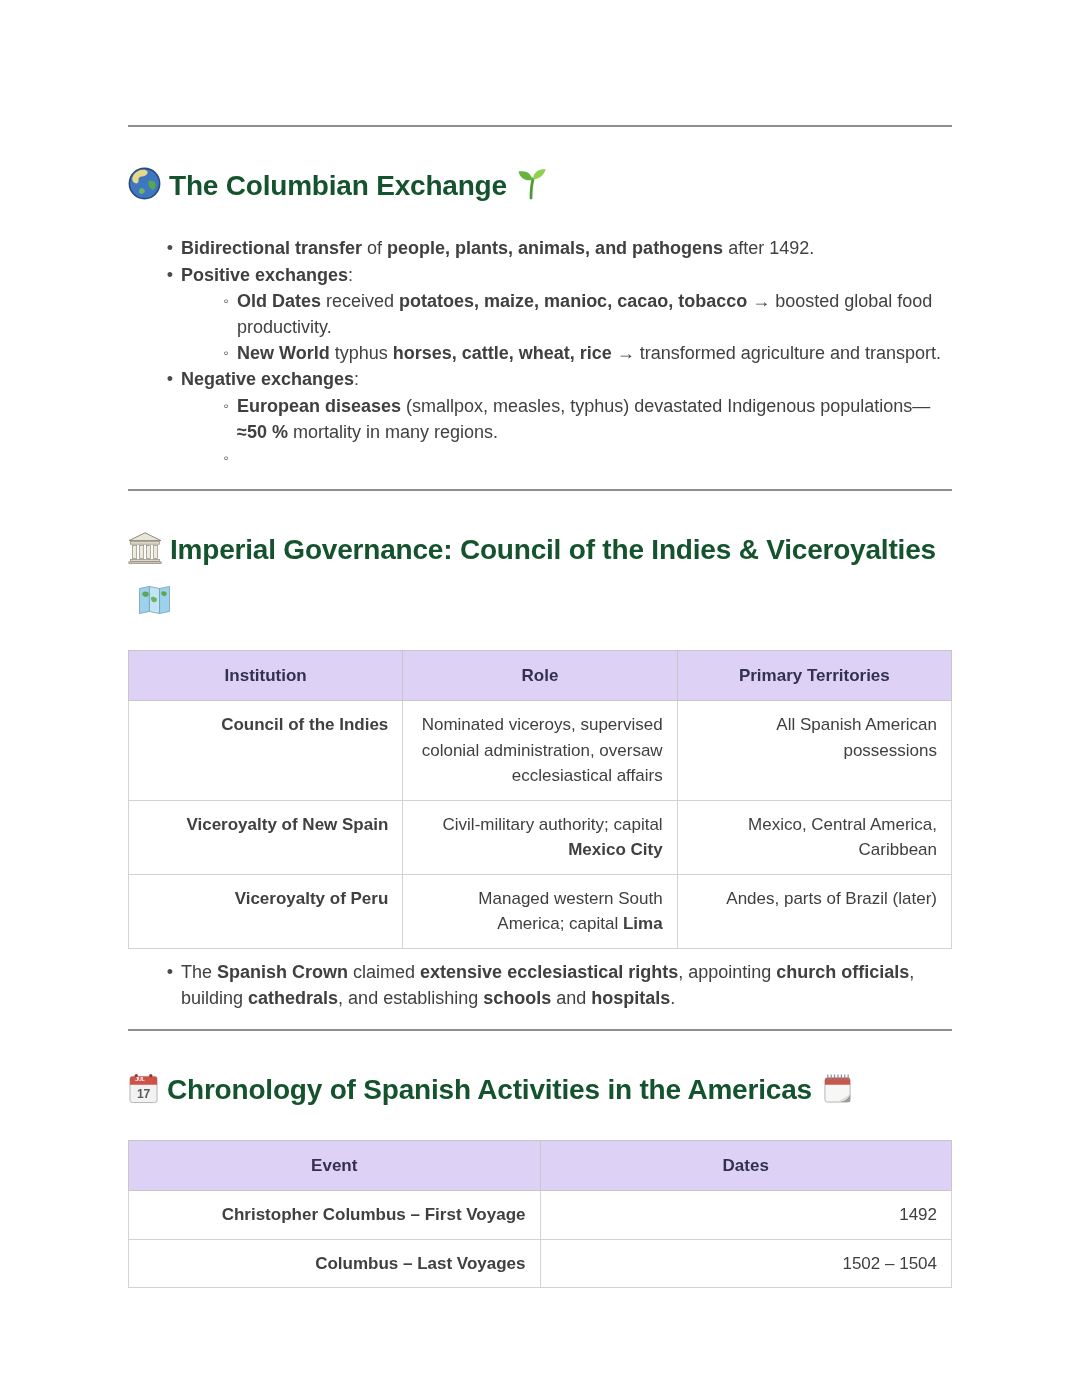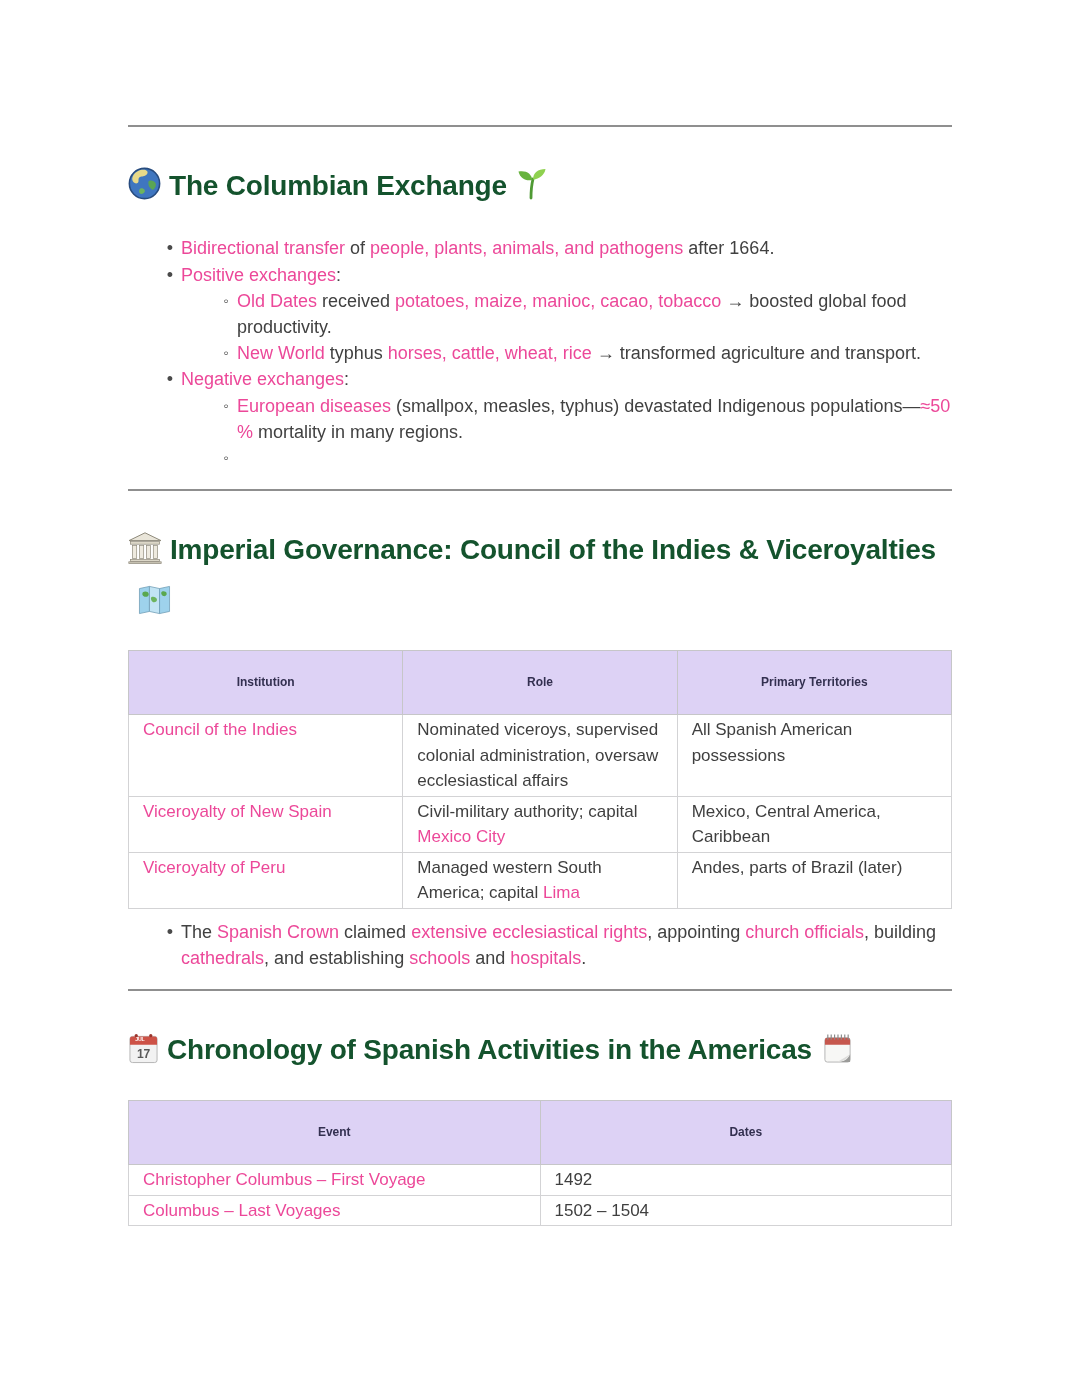--- a/index.html
+++ b/index.html
@@ -24,34 +24,34 @@
   }
   .sec-heading .icon.trailing{margin:0 0 0 10px;}
   .sec-heading svg{display:inline-block;}
   .list{margin:4px 0 18px 0;}
   .li{display:flex;font-size:18px;line-height:26.2px;color:#414141;}
   .li .marker{flex:none;width:20px;text-align:center;color:#4a4a4a;}
   .li.lv1{padding-left:32px;}
   .li.lv2{padding-left:88px;}
   .li.lv2 .marker{font-size:15px;}
   .li .content{flex:1;padding-left:1px;}
-  .hl{color:#ec4899;font-weight:400;}
+  .hl{color:#404040;font-weight:700;}
   table.tbl{
     width:100%;border-collapse:collapse;
     font-size:17px;line-height:25.5px;
     margin:2px 0 10px 0;table-layout:fixed;
   }
   table.tbl th{
     background:#ddd2f5;color:#333050;font-weight:700;
-    border:1px solid #c6c6c8;padding:19px 8px;font-size:12px;
+    border:1px solid #c6c6c8;padding:12px 8px;font-size:17px;
     text-align:center;
   }
   table.tbl td{
-    border:1px solid #d3d3d5;padding:2px 14px;
-    text-align:left;vertical-align:top;color:#3f3f3f;
+    border:1px solid #d3d3d5;padding:11px 14px;
+    text-align:right;vertical-align:top;color:#3f3f3f;
   }
   .sec2-list{margin-top:8px;}
   .sec{margin:0;}
 </style>
 </head>
 <body>
 
 <div class="page">
 
   <hr class="divider">
@@ -63,21 +63,21 @@
             <path d="M21.5 14.5c2.4-1.2 5.6-.2 6.8 2.1 1.3 2.6-.6 6-2.9 7.2-1.9-1.2-3.9-3.3-4.2-5.3-.2-1.8-.6-3.1.3-4z" fill="#5aa554"></path>
             <path d="M13.5 21.8c2.2-.3 4.6 1.6 3.7 3.8-.8 2.1-4 3.1-5.2 1.3-1.1-1.7-.5-4.8 1.5-5.1z" fill="#6db45e"></path>
           </svg></span><span>The Columbian Exchange</span><span class="icon trailing"><svg width="30" height="32" viewBox="0 0 30 32">
             <path d="M14 30 C14 23 14.5 17 16 11" stroke="#4f9a34" stroke-width="2.8" fill="none" stroke-linecap="round"></path>
             <path d="M15.5 12 C8.5 13.5 3 10 1.5 3.5 C9 2 14.5 5.5 15.5 12z" fill="#67b33e"></path>
             <path d="M16 11.5 C22.5 11 27.5 7 28.5 1 C21 1 16 5 16 11.5z" fill="#8fd14f"></path>
           </svg></span></h1>
     <div class="list">
         <div class="li lv1">
           <span class="marker">•</span>
-          <span class="content"><span class="hl">Bidirectional transfer</span><span> of </span><span class="hl">people, plants, animals, and pathogens</span><span> after 1664.</span></span>
+          <span class="content"><span class="hl">Bidirectional transfer</span><span> of </span><span class="hl">people, plants, animals, and pathogens</span><span> after 1492.</span></span>
         </div>
         <div class="li lv1">
           <span class="marker">•</span>
           <span class="content"><span class="hl">Positive exchanges</span><span>:</span></span>
         </div>
         <div class="li lv2">
           <span class="marker">◦</span>
           <span class="content"><span class="hl">Old Dates</span><span> received </span><span class="hl">potatoes, maize, manioc, cacao, tobacco</span><span> → boosted global food productivity.</span></span>
         </div>
         <div class="li lv2">

